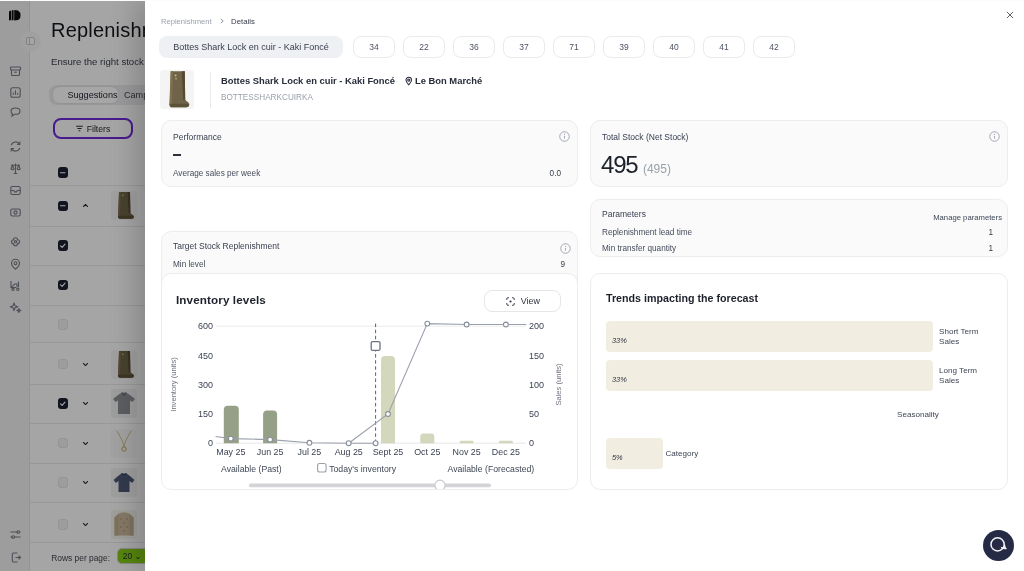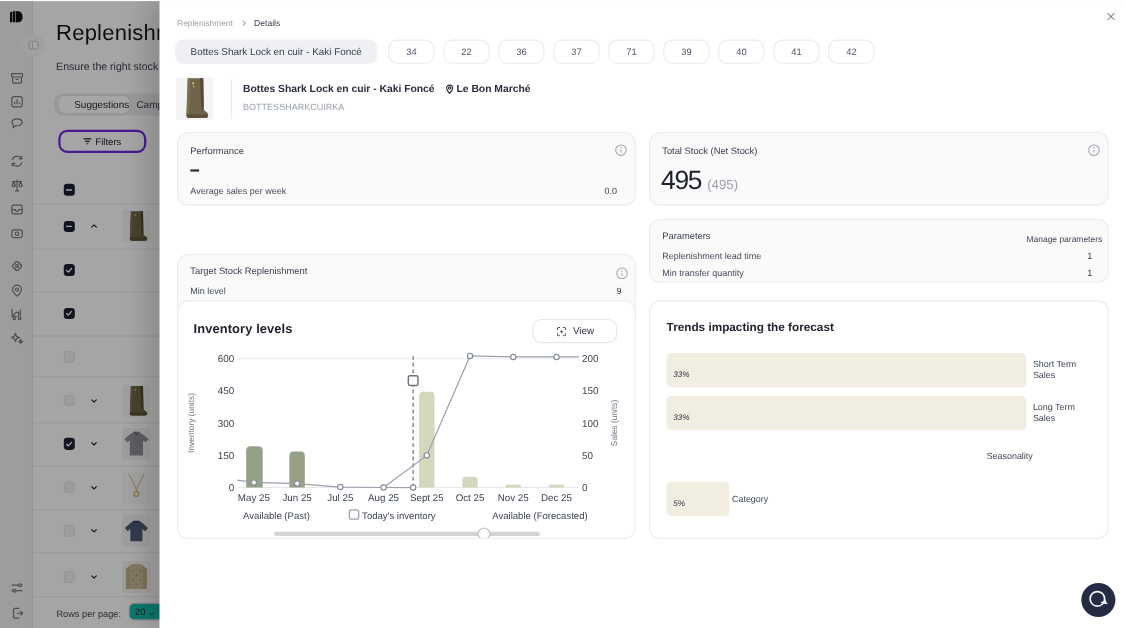--- a/index.html
+++ b/index.html
@@ -18,21 +18,21 @@
   #filters { position:absolute; left:52.5px; top:117.5px; width:80px; height:21px; border:2px solid #6d28d9; border-radius:8px; background:#fdfdfd; font-size:8.7px; color:#23272f; line-height:19px; text-align:center; }
   
   .trow { position:absolute; left:30px; width:115px; border-bottom:1px solid #eaeaea; height:0; }
   .cb { position:absolute; left:57.5px; width:10px; height:10.5px; border-radius:3px; }
   .cb.dark { background:#1d2130; }
   .cb.light { background:#f2f2f3; border:1px solid #e3e3e5; }
   .cb svg { position:absolute; left:1.2px; top:1.5px; width:7.5px; height:7.5px; }
   .chev { position:absolute; left:82px; width:7px; height:7px; color:#4b5059; } .chev svg { display:block; width:7px; height:7px; }
   .imgcell { position:absolute; left:110.5px; width:26px; height:29px; background:#f4f4f4; border-radius:3px; overflow:hidden; }
   #foot-label { position:absolute; left:51.3px; top:552.5px; font-size:8.4px; color:#3f444d; }
-  #foot-sel { position:absolute; left:116.6px; top:547.6px; width:31px; height:16.6px; border:1px solid #cfcfd2; border-radius:5px; font-size:8.4px; color:#2b303a; line-height:15px; text-align:center; background:#14b8a6; }
+  #foot-sel { position:absolute; left:116.6px; top:547.6px; width:31px; height:16.6px; border:1px solid #cfcfd2; border-radius:5px; font-size:8.4px; color:#2b303a; line-height:15px; text-align:center; background:#84cc16; }
   
   #dim { position:absolute; left:0; top:0; width:1024px; height:571px; background:rgba(0,0,0,0.348); }
   #topline { position:absolute; left:0; top:0; width:1024px; height:1px; background:#fcfcfc; z-index:50; }
   
   #modal { position:absolute; left:145px; top:0; width:879px; height:571px; background:#fff; box-shadow:-10px 0 24px rgba(0,0,0,.18); }
   .m { position:absolute; } #crumbsep svg, #ppin svg, #closex svg, #pimg svg { display:block; }
   #crumb1 { left:16px; top:16.5px; font-size:7.6px; color:#9aa0aa; }
   #crumb2 { left:86px; top:16.5px; font-size:7.8px; color:#363d4b; }
   #crumbsep { left:73.5px; top:17.6px; }
   #ppin { left:258.5px; top:76px; }

